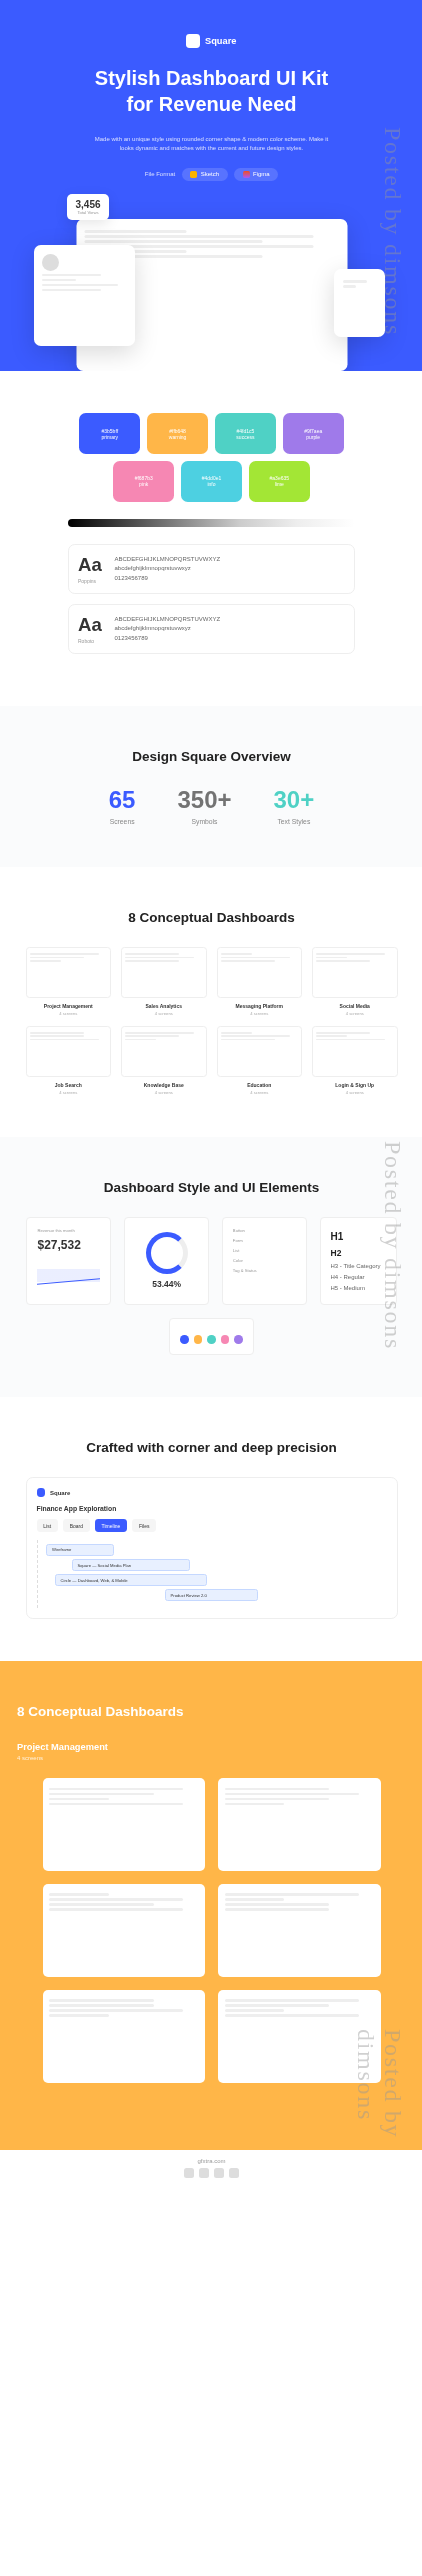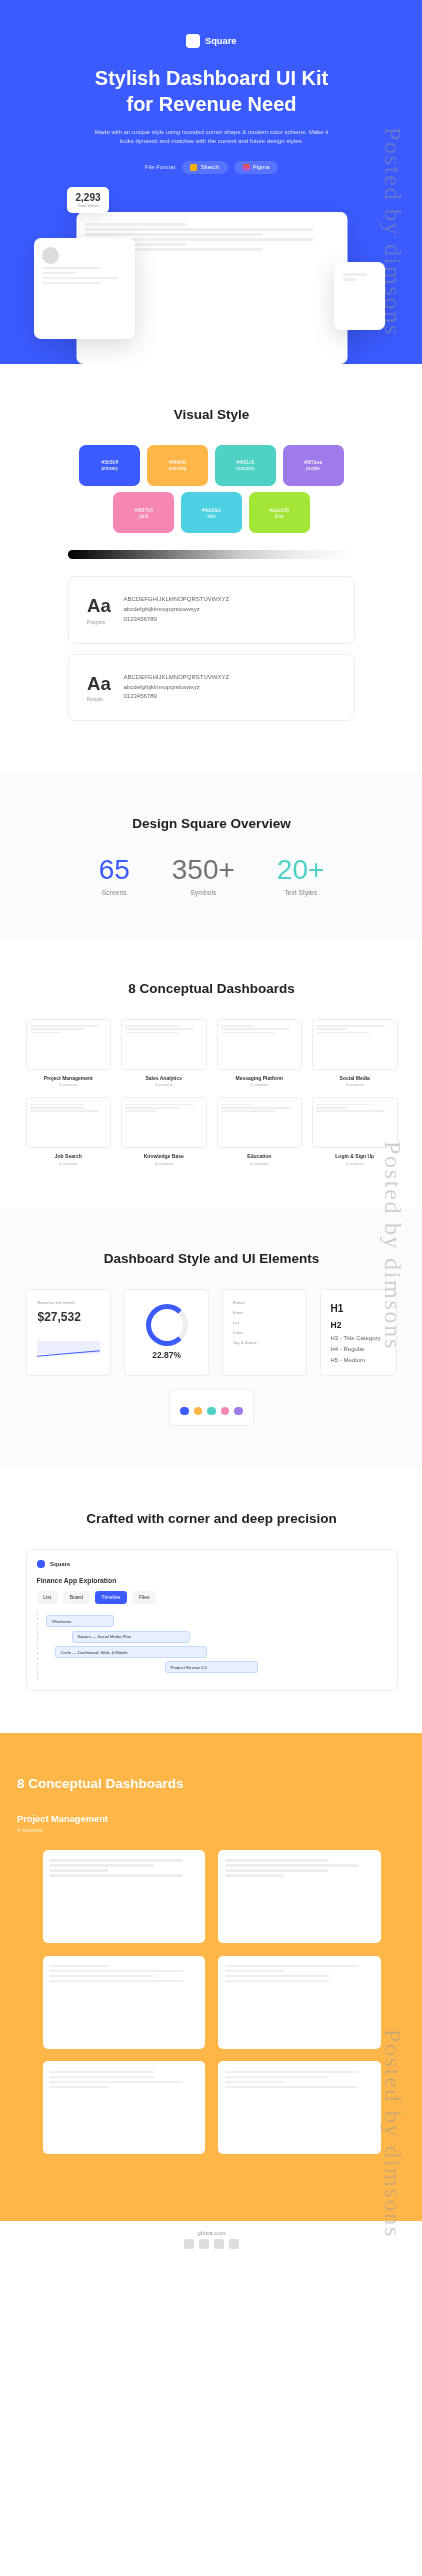--- a/index.html
+++ b/index.html
@@ -3,21 +3,21 @@
 <meta charset="utf-8">
 <style>
 *{margin:0;padding:0;box-sizing:border-box}
 body{font-family:-apple-system,BlinkMacSystemFont,'Segoe UI',sans-serif;width:423px;margin:0 auto;background:#fff;color:#333;position:relative}
 .watermark{position:absolute;right:17px;writing-mode:vertical-rl;font-size:24px;font-weight:300;color:rgba(150,150,150,0.45);z-index:100;letter-spacing:1.7px;font-family:Georgia,serif}
 .wm1{top:127px}.wm2{top:1141px}.wm3{top:2029px}
 .hero{background:#3b5bff;color:#fff;text-align:center;padding:34px 25px 0;overflow:hidden}
 .logo-row{display:flex;align-items:center;justify-content:center;gap:5px;margin-bottom:17px}
 .logo-icon{width:13.5px;height:13.5px;background:#fff;border-radius:3.4px;display:inline-block}
 .logo-text{font-size:9.3px;font-weight:600}
-.hero h1{font-size:20px;font-weight:700;line-height:1.3;margin-bottom:11px}
+.hero h1{font-size:20px;font-weight:700;line-height:1.3;margin-bottom:18px}
 .hero p{font-size:6px;opacity:0.8;max-width:237px;margin:8.5px auto 15px;line-height:1.5}
 .format-row{display:flex;align-items:center;justify-content:center;gap:6.8px;margin-bottom:21px}
 .format-label{font-size:6px;opacity:0.8}
 .format-pill{background:rgba(255,255,255,0.15);border:none;border-radius:10px;padding:3.4px 8.5px;display:flex;align-items:center;gap:3.4px;font-size:6px;color:#fff}
 .fp-icon{width:6.8px;height:6.8px;border-radius:1.7px}
 .fp-sketch{background:#fdb300}
 .fp-figma{background:linear-gradient(#f24e1e,#a259ff)}
 .preview-cluster{position:relative;height:169px}
 .pv-card{position:absolute;background:#fff;border-radius:6.8px;box-shadow:0 6.8px 25px rgba(0,0,0,0.15)}
 .pv-main{width:271px;height:152px;left:50%;transform:translateX(-50%);bottom:0}
@@ -31,27 +31,27 @@
 .bar.s{width:40%}.bar.m{width:70%}.bar.l{width:90%}
 .avatar-sm{width:17px;height:17px;border-radius:50%;background:#ddd;margin-bottom:3.4px}
 section{padding:42px 25px;text-align:center}
 .sec-alt{background:#fafbfc}
 h2{font-size:13.5px;font-weight:700;color:#222;margin-bottom:21px;line-height:1.3}
 .swatch-grid{display:flex;flex-wrap:wrap;justify-content:center;gap:6.8px;max-width:287px;margin:0 auto 17px}
 .swatch{width:61px;height:41px;border-radius:6.8px;display:flex;flex-direction:column;justify-content:center;font-size:5px;color:#fff;font-weight:500}
 .sw-blue{background:#3b5bff}.sw-orange{background:#ffb648}.sw-green{background:#4fd1c5}.sw-purple{background:#9f7aea}
 .sw-pink{background:#f687b3}.sw-cyan{background:#4dd0e1}.sw-lime{background:#a3e635}
 .gradient-bar{width:287px;height:8.5px;margin:0 auto 17px;border-radius:4.2px;background:linear-gradient(90deg,#000 0%,#333 15%,#666 30%,#999 45%,#ccc 60%,#eee 80%,#fff 100%)}
-.font-card{background:#fff;border:0.8px solid #eee;border-radius:6.8px;padding:18px;display:flex;gap:12.7px;align-items:center;max-width:287px;margin:0 auto 10px;text-align:left}
+.font-card{background:#fff;border:0.8px solid #eee;border-radius:6.8px;padding:9px;display:flex;gap:12.7px;align-items:center;max-width:287px;margin:0 auto 10px;text-align:left}
 .font-aa{font-size:18.6px;font-weight:600;color:#333}
 .font-name{font-size:5px;color:#999;margin-top:1.7px}
 .font-spec{font-size:6px;color:#666;line-height:1.6}
 .stats-row{display:flex;justify-content:center;gap:42px;margin-top:21px}
 .stat{text-align:center}
-.stat-num{font-size:28px;font-weight:400}
+.stat-num{font-size:24px;font-weight:700}
 .stat-lbl{font-size:6.8px;color:#888;margin-top:3.4px}
 .sn-blue{color:#3b5bff}.sn-orange{color:#737373}.sn-green{color:#4fd1c5}
 .dash-grid{display:grid;grid-template-columns:repeat(4,1fr);gap:10px;max-width:372px;margin:0 auto}
 .dash-item{text-align:center}
 .dash-thumb{width:100%;height:51px;background:#fff;border:0.8px solid #eee;border-radius:3.4px;margin-bottom:5px;padding:3.4px}
 .dash-thumb .bar{height:1.7px;margin:1.7px 0}
 .dash-name{font-size:5px;font-weight:600;color:#333}
 .dash-count{font-size:4.2px;color:#aaa;margin-top:1.7px}
 .ui-elements{display:flex;gap:12.7px;justify-content:center;flex-wrap:wrap;max-width:372px;margin:0 auto}
 .ui-card{background:#fff;border:0.8px solid #eee;border-radius:4px;padding:10px;text-align:left}
@@ -106,21 +106,21 @@
         <span class="fp-icon fp-sketch"></span>
         <span>Sketch</span>
       </span>
     <span class="format-pill">
         <span class="fp-icon fp-figma"></span>
         <span>Figma</span>
       </span>
   </div>
   <div class="preview-cluster">
     <div class="pv-stat">
-      <div class="pv-stat-num">2,293</div>
+      <div class="pv-stat-num">3,456</div>
       <div class="pv-stat-lbl">Total Views</div>
     </div>
     <div class="pv-card pv-left">
         <div class="pv-inner">
           <div class="avatar-sm"></div>
           <div class="bar m"></div>
           <div class="bar s"></div>
           <div class="bar l"></div>
           <div class="bar m"></div>
         </div>
@@ -138,21 +138,20 @@
     <div class="pv-card pv-right">
         <div class="pv-inner">
           <div class="bar m"></div>
           <div class="bar s"></div>
         </div>
       </div>
   </div>
 </div>
 
 <section>
-  <h2>Visual Style</h2>
   <div class="swatch-grid">
     <div class="swatch sw-blue">
         <span>#3b5bff</span>
         <span>primary</span>
       </div>
     <div class="swatch sw-orange">
         <span>#ffb648</span>
         <span>warning</span>
       </div>
     <div class="swatch sw-green">
@@ -206,21 +205,21 @@
   <div class="stats-row">
     <div class="stat">
         <div class="stat-num sn-blue">65</div>
         <div class="stat-lbl">Screens</div>
       </div>
     <div class="stat">
         <div class="stat-num sn-orange">350+</div>
         <div class="stat-lbl">Symbols</div>
       </div>
     <div class="stat">
-        <div class="stat-num sn-green">20+</div>
+        <div class="stat-num sn-green">30+</div>
         <div class="stat-lbl">Text Styles</div>
       </div>
   </div>
 </section>
 
 <section>
   <h2>8 Conceptual Dashboards</h2>
   <div class="dash-grid">
     <div class="dash-item">
         <div class="dash-thumb">
@@ -300,21 +299,21 @@
 <section class="sec-alt">
   <h2>Dashboard Style and UI Elements</h2>
   <div class="ui-elements">
     <div class="ui-card ui-card-sm">
       <div class="ui-label">Revenue this month</div>
       <div class="ui-value">$27,532</div>
       <div class="sparkline"></div>
     </div>
     <div class="ui-card ui-card-sm">
       <div class="donut"></div>
-      <div class="ui-value" style="text-align:center;font-size:8.5px">22.87%</div>
+      <div class="ui-value" style="text-align:center;font-size:8.5px">53.44%</div>
     </div>
     <div class="ui-card ui-card-sm">
       <div class="ui-label">Button</div>
       <div class="ui-label">Form</div>
       <div class="ui-label">List</div>
       <div class="ui-label">Color</div>
       <div class="ui-label">Tag &amp; Status</div>
     </div>
     <div class="ui-card ui-card-md">
       <div class="typo-list">

